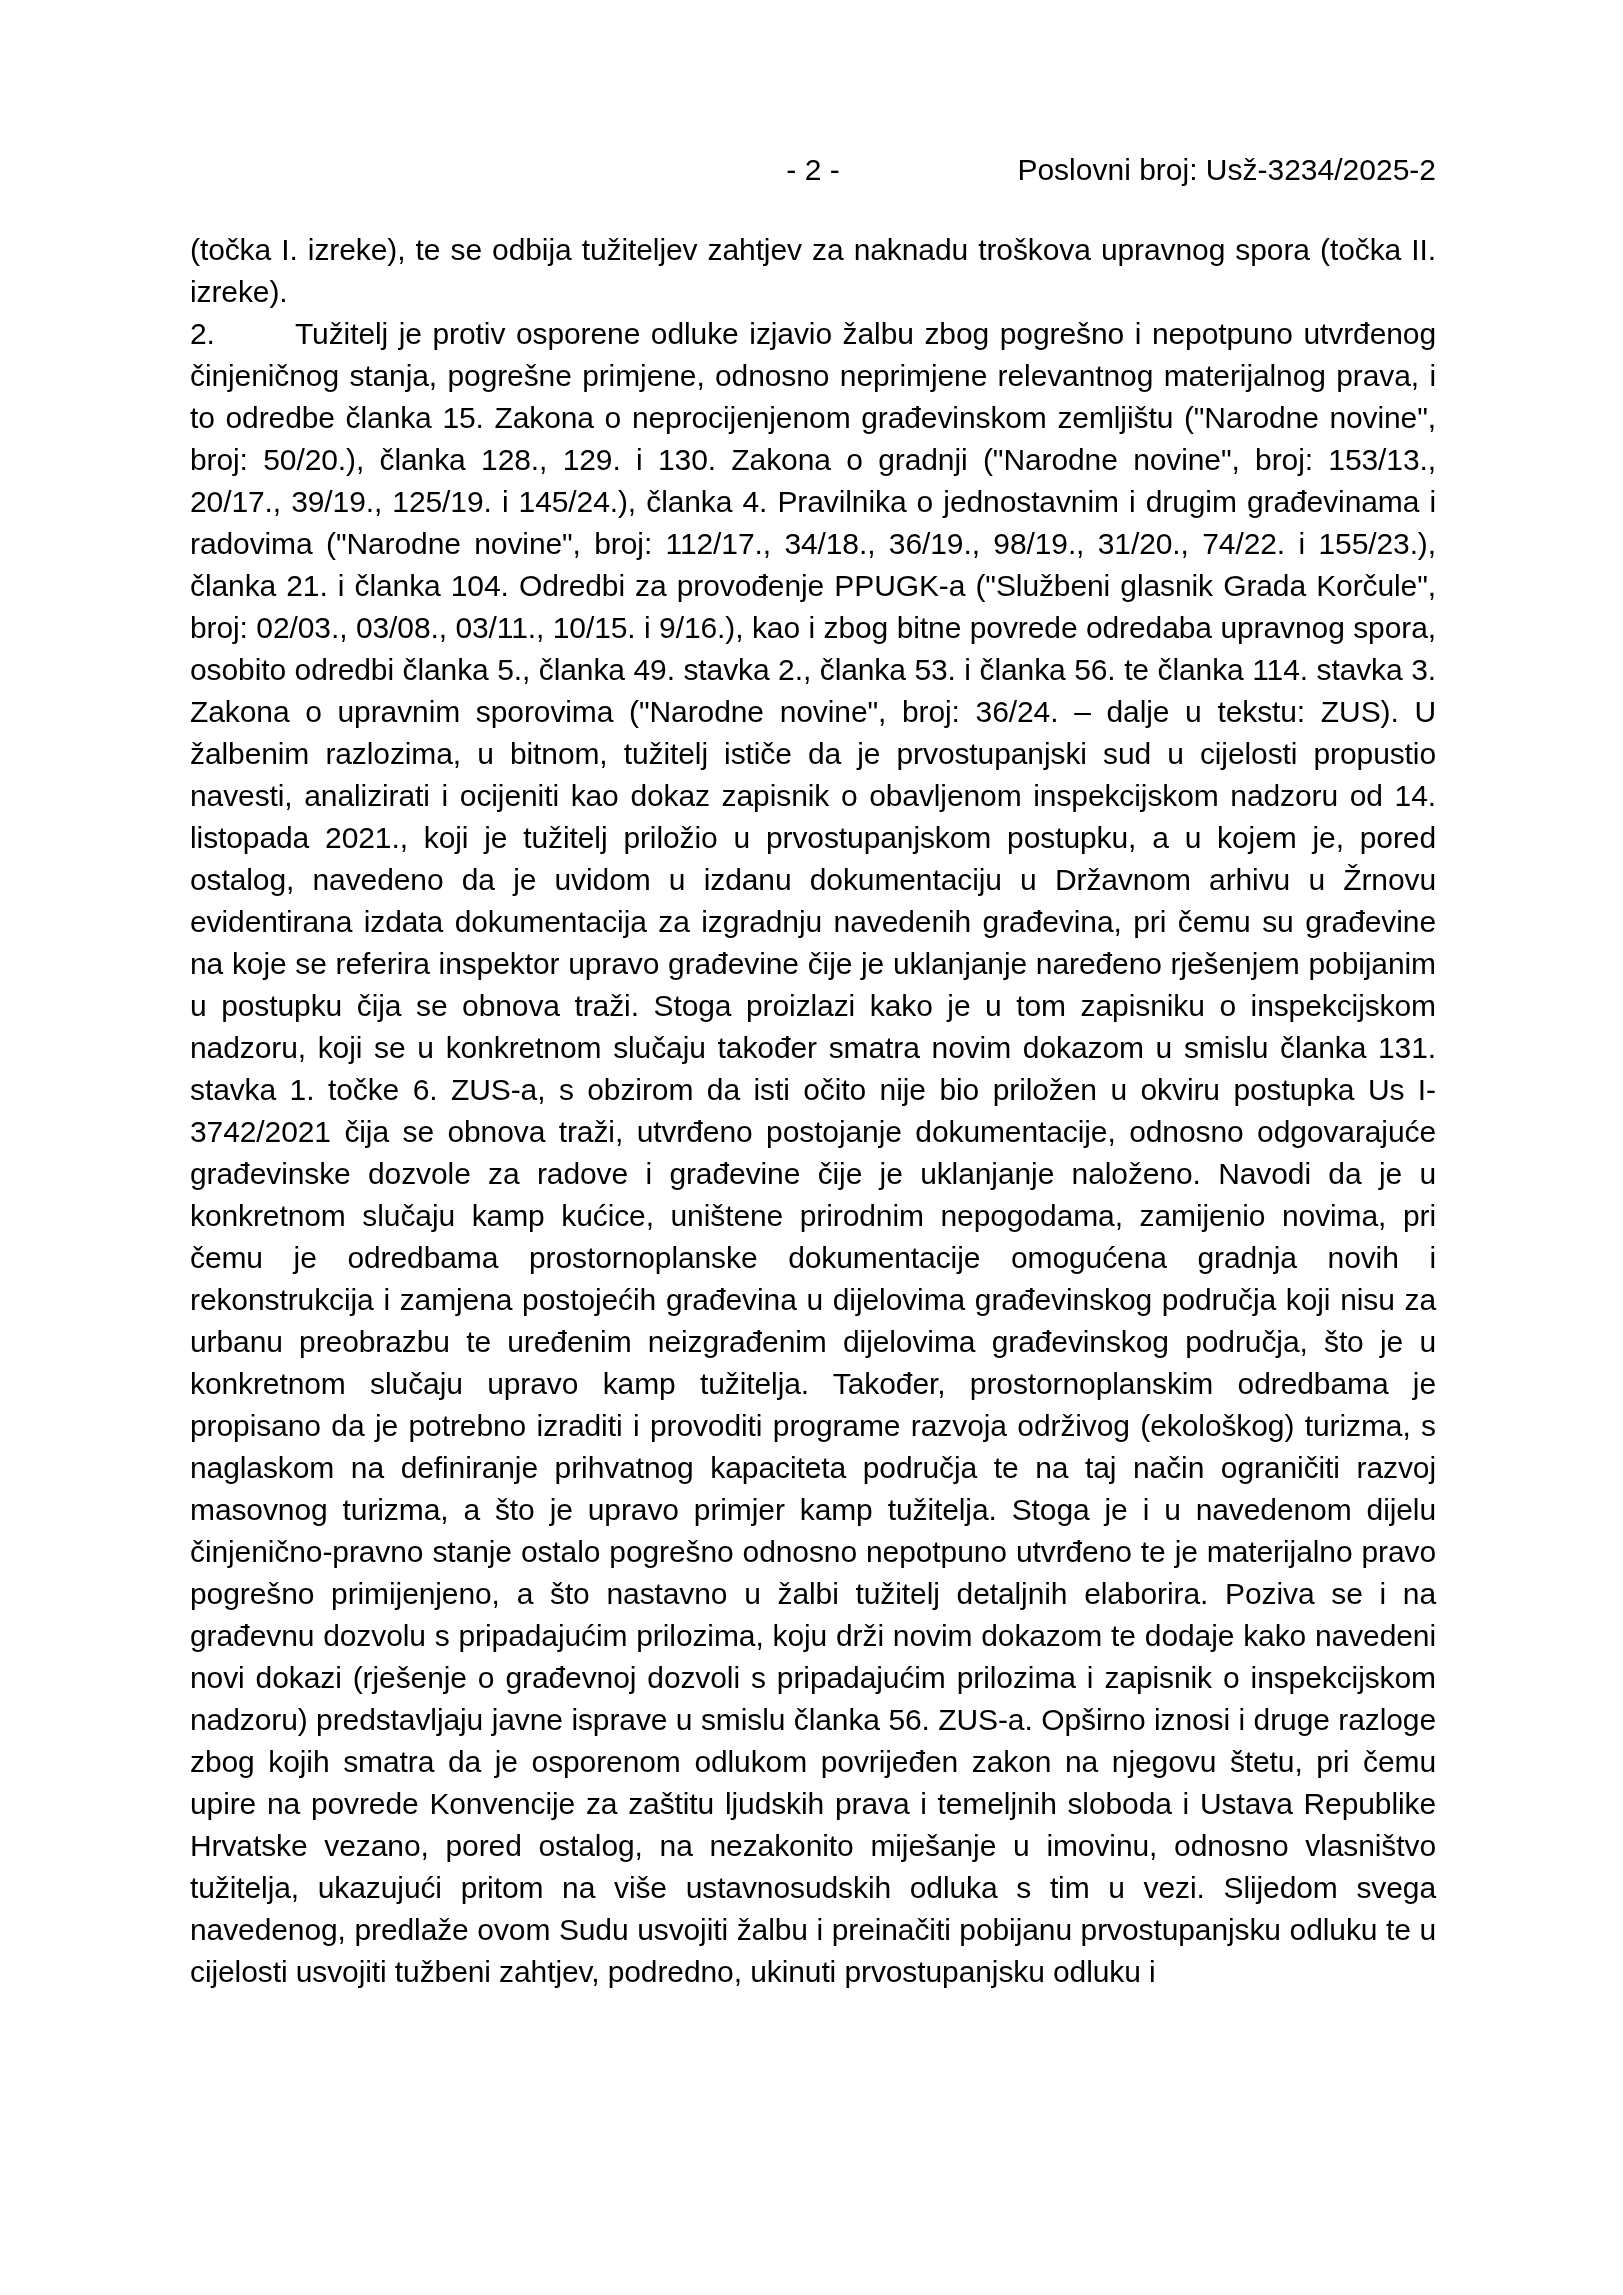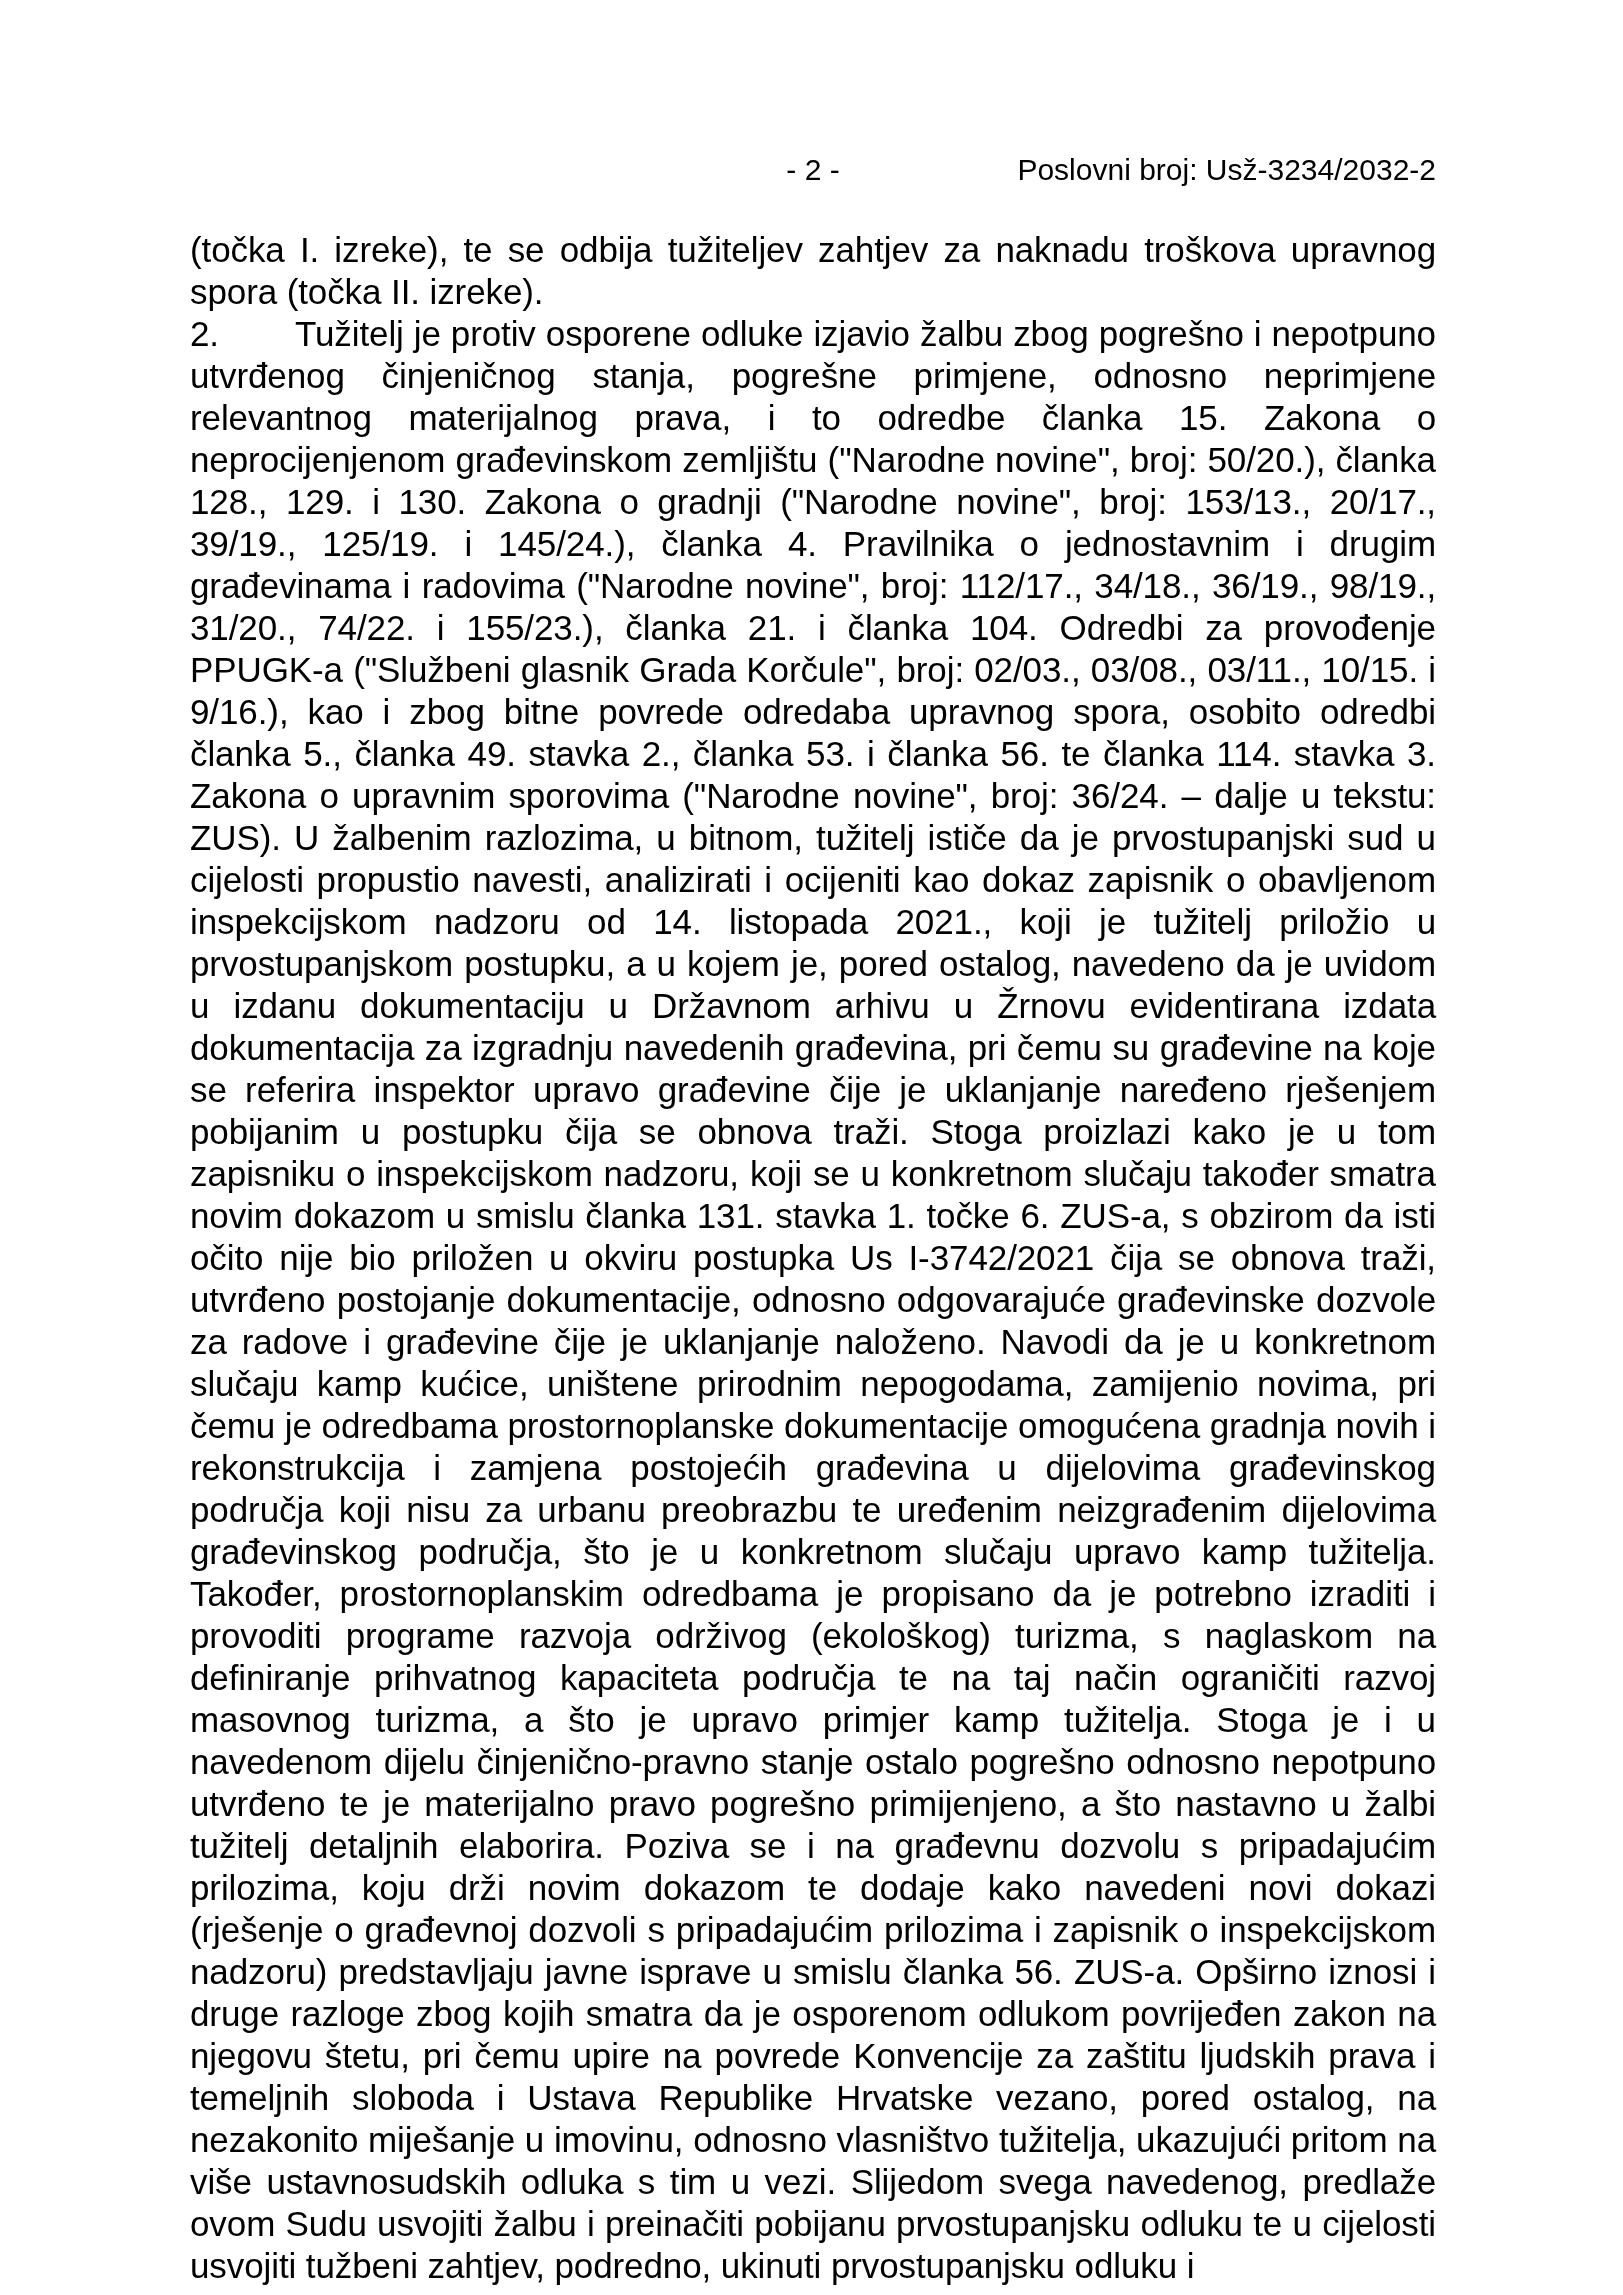--- a/index.html
+++ b/index.html
@@ -29,21 +29,21 @@
   .page-num {
     position: absolute;
     left: 50%;
     transform: translateX(-50%);
   }
   .case-num {
     position: absolute;
     right: 0;
   }
   .doc-body {
-    font-size: 35px;
+    font-size: 30px;
     line-height: 42px;
     text-align: justify;
     text-justify: inter-word;
     letter-spacing: -0.1px;
   }
   .para {
     margin: 0;
     padding: 0;
   }
   .para-num {
@@ -51,21 +51,21 @@
     width: 105px;
   }
 </style>
 </head>
 <body>
 
 <div class="page">
 
   <div class="header">
     <span class="page-num">- 2 -</span>
-    <span class="case-num">Poslovni broj: Usž-3234/2032-2</span>
+    <span class="case-num">Poslovni broj: Usž-3234/2025-2</span>
   </div>
 
   <div class="doc-body">
     <p class="para"><span>(točka I. izreke), te se odbija tužiteljev zahtjev za naknadu troškova upravnog spora (točka II. izreke).</span></p>
     <p class="para"><span class="para-num">2.</span><span>Tužitelj je protiv osporene odluke izjavio žalbu zbog pogrešno i nepotpuno utvrđenog činjeničnog stanja, pogrešne primjene, odnosno neprimjene relevantnog materijalnog prava, i to odredbe članka 15. Zakona o neprocijenjenom građevinskom zemljištu ("Narodne novine", broj: 50/20.), članka 128., 129. i 130. Zakona o gradnji ("Narodne novine", broj: 153/13., 20/17., 39/19., 125/19. i 145/24.), članka 4. Pravilnika o jednostavnim i drugim građevinama i radovima ("Narodne novine", broj: 112/17., 34/18., 36/19., 98/19., 31/20., 74/22. i 155/23.), članka 21. i članka 104. Odredbi za provođenje PPUGK-a ("Službeni glasnik Grada Korčule", broj: 02/03., 03/08., 03/11., 10/15. i 9/16.), kao i zbog bitne povrede odredaba upravnog spora, osobito odredbi članka 5., članka 49. stavka 2., članka 53. i članka 56. te članka 114. stavka 3. Zakona o upravnim sporovima ("Narodne novine", broj: 36/24. – dalje u tekstu: ZUS). U žalbenim razlozima, u bitnom, tužitelj ističe da je prvostupanjski sud u cijelosti propustio navesti, analizirati i ocijeniti kao dokaz zapisnik o obavljenom inspekcijskom nadzoru od 14. listopada 2021., koji je tužitelj priložio u prvostupanjskom postupku, a u kojem je, pored ostalog, navedeno da je uvidom u izdanu dokumentaciju u Državnom arhivu u Žrnovu evidentirana izdata dokumentacija za izgradnju navedenih građevina, pri čemu su građevine na koje se referira inspektor upravo građevine čije je uklanjanje naređeno rješenjem pobijanim u postupku čija se obnova traži. Stoga proizlazi kako je u tom zapisniku o inspekcijskom nadzoru, koji se u konkretnom slučaju također smatra novim dokazom u smislu članka 131. stavka 1. točke 6. ZUS-a, s obzirom da isti očito nije bio priložen u okviru postupka Us I-3742/2021 čija se obnova traži, utvrđeno postojanje dokumentacije, odnosno odgovarajuće građevinske dozvole za radove i građevine čije je uklanjanje naloženo. Navodi da je u konkretnom slučaju kamp kućice, uništene prirodnim nepogodama, zamijenio novima, pri čemu je odredbama prostornoplanske dokumentacije omogućena gradnja novih i rekonstrukcija i zamjena postojećih građevina u dijelovima građevinskog područja koji nisu za urbanu preobrazbu te uređenim neizgrađenim dijelovima građevinskog područja, što je u konkretnom slučaju upravo kamp tužitelja. Također, prostornoplanskim odredbama je propisano da je potrebno izraditi i provoditi programe razvoja održivog (ekološkog) turizma, s naglaskom na definiranje prihvatnog kapaciteta područja te na taj način ograničiti razvoj masovnog turizma, a što je upravo primjer kamp tužitelja. Stoga je i u navedenom dijelu činjenično-pravno stanje ostalo pogrešno odnosno nepotpuno utvrđeno te je materijalno pravo pogrešno primijenjeno, a što nastavno u žalbi tužitelj detaljnih elaborira. Poziva se i na građevnu dozvolu s pripadajućim prilozima, koju drži novim dokazom te dodaje kako navedeni novi dokazi (rješenje o građevnoj dozvoli s pripadajućim prilozima i zapisnik o inspekcijskom nadzoru) predstavljaju javne isprave u smislu članka 56. ZUS-a. Opširno iznosi i druge razloge zbog kojih smatra da je osporenom odlukom povrijeđen zakon na njegovu štetu, pri čemu upire na povrede Konvencije za zaštitu ljudskih prava i temeljnih sloboda i Ustava Republike Hrvatske vezano, pored ostalog, na nezakonito miješanje u imovinu, odnosno vlasništvo tužitelja, ukazujući pritom na više ustavnosudskih odluka s tim u vezi. Slijedom svega navedenog, predlaže ovom Sudu usvojiti žalbu i preinačiti pobijanu prvostupanjsku odluku te u cijelosti usvojiti tužbeni zahtjev, podredno, ukinuti prvostupanjsku odluku i</span></p>
   </div>
 
 </div>
 
 

